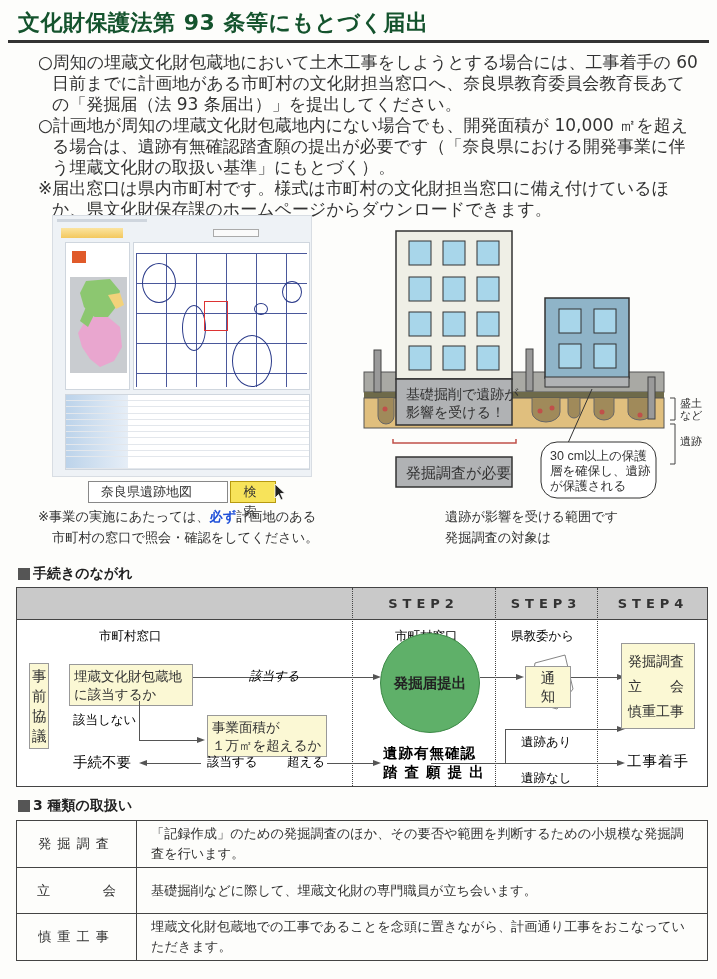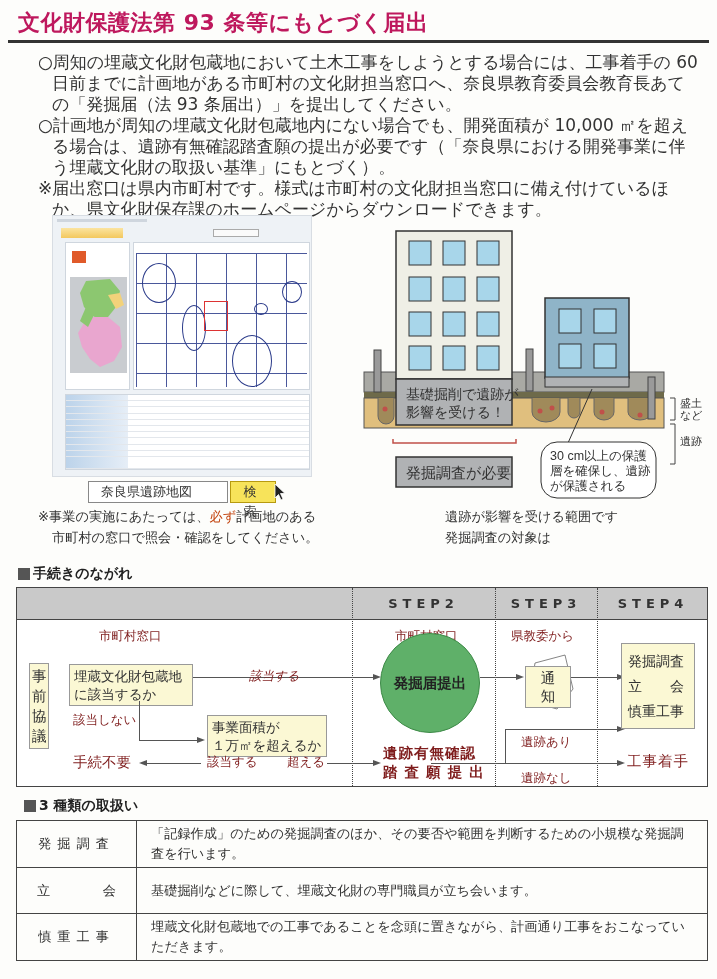--- a/index.html
+++ b/index.html
@@ -3,21 +3,21 @@
 <meta charset="utf-8">
 <style>
   * { box-sizing: border-box; margin: 0; padding: 0; }
   body {
     width: 717px; height: 979px; background: #fdfdfb; color: #2a2a2a;
     font-family: "DejaVu Sans", "Liberation Sans", sans-serif;
     position: relative; overflow: hidden;
   }
   .title {
     position: absolute; left: 18px; top: 8px; font-size: 22px; font-weight: bold;
-    letter-spacing: 0.5px; color: #be185d;
+    letter-spacing: 0.5px; color: #14532d;
   }
   .title-rule { position: absolute; left: 8px; right: 8px; top: 40px; height: 3px; background: #333; }
   .intro { position: absolute; left: 38px; top: 52px; width: 660px; font-size: 17px; line-height: 21px; color: #333; }
   .intro p { padding-left: 14px; text-indent: -14px; }
 
   
   .mapshot { position: absolute; left: 52px; top: 215px; width: 260px; height: 262px; background: #eef2f6; border: 1px solid #d8dde3; }
   .mapshot .url { position: absolute; left: 4px; top: 3px; font-size: 4px; color: #888; width: 90px; height: 3px; background: #cfd6de; }
   .mapshot .tab { position: absolute; left: 8px; top: 12px; width: 62px; height: 10px; background: linear-gradient(#fbe4a0,#f3c85e); font-size: 5px; color: #8a5a00; padding-left: 6px; line-height: 10px; }
   .mapshot .menu-btn { position: absolute; left: 160px; top: 13px; width: 46px; height: 8px; border: 1px solid #aaa; background: #fafafa; }
@@ -35,35 +35,35 @@
   .mapshot .redbox { position: absolute; left: 70px; top: 58px; width: 24px; height: 30px; border: 1.5px solid #d33; }
   .mapshot .blob { position: absolute; border: 1.3px solid #2b3b8a; border-radius: 50%; }
   .mapshot .info { position: absolute; left: 12px; top: 178px; width: 245px; height: 76px; background: #fff; border: 1px solid #cfd6de; }
   .mapshot .info .row { height: 6.2px; border-bottom: 1px solid #e3e7ec; display: flex; }
   .mapshot .info .k { width: 62px; background: linear-gradient(to right,#bcd3ea,#e6eef7); }
 
   .search-box { position: absolute; left: 88px; top: 481px; width: 140px; height: 22px; border: 1px solid #888; background: #fff; font-size: 13px; line-height: 20px; padding-left: 12px; color: #333; }
   .search-btn { position: absolute; left: 230px; top: 481px; width: 46px; height: 22px; border: 1px solid #b79a10; background: #f7e35a; font-size: 13px; line-height: 20px; text-align: center; letter-spacing: 6px; color: #333; }
   .cursor { position: absolute; left: 274px; top: 483px; width: 14px; height: 18px; }
   .note-left { position: absolute; left: 38px; top: 506px; font-size: 13.2px; line-height: 21px; color: #333; }
-  .note-left .red { color: #c2410c; font-weight: normal; }
+  .note-left .red { color: #1d4ed8; font-weight: bold; }
   .note-left .l2 { padding-left: 14px; }
 
   
   .illus { position: absolute; left: 360px; top: 205px; width: 357px; height: 300px; }
   .note-right { position: absolute; left: 445px; top: 506px; font-size: 13.2px; line-height: 21px; color: #333; }
 
   
   .sec-h { position: absolute; font-size: 14px; font-weight: bold; color: #222; display: flex; align-items: center; }
   .sec-h .sq { width: 12px; height: 12px; background: #555; margin-right: 3px; }
   .flow { position: absolute; left: 16px; top: 587px; width: 692px; height: 200px; border: 1.5px solid #444; background: #fff; }
   .flow .hdr { position: absolute; left: 0; top: 0; right: 0; height: 32px; background: #c9c9c9; border-bottom: 1.5px solid #444; }
   .flow .step { position: absolute; top: 0; height: 32px; line-height: 32px; text-align: center; font-size: 13px; font-weight: bold; letter-spacing: 5px; color: #333; }
   .flow .vdiv { position: absolute; top: 0; bottom: 0; border-left: 1.5px dotted #444; }
-  .flow .t { position: absolute; font-size: 12.5px; color: #7f1d1d; white-space: nowrap; }
+  .flow .t { position: absolute; font-size: 12.5px; color: #000000; white-space: nowrap; }
   .flow .ybox { position: absolute; background: #fbf8d4; border: 1px solid #999; font-size: 13.5px; color: #333; line-height: 18px; padding: 2px 4px; }
   .flow .line { position: absolute; background: #555; }
   .flow .arrow { position: absolute; width: 0; height: 0; border-top: 3.5px solid transparent; border-bottom: 3.5px solid transparent; }
   .flow .arr-r { border-left: 8px solid #555; }
   .flow .arr-l { border-right: 8px solid #555; }
   .flow .circle { position: absolute; left: 363px; top: 45px; width: 100px; height: 100px; border-radius: 50%; background: #5fb069; border: 1px solid #3e8a48; display: flex; align-items: center; justify-content: center; font-size: 14.5px; font-weight: bold; color: #222; }
   .flow .bold { font-weight: bold; font-size: 14.5px; letter-spacing: 1px; }
 
   
   .types { position: absolute; left: 16px; top: 820px; width: 692px; border-collapse: collapse; }
@@ -293,21 +293,21 @@
   <div class="t" style="left:504px;top:182px;">遺跡なし</div>
 
   <div class="ybox" style="left:604px;top:55px;width:74px;height:86px;padding:5px 6px;line-height:25px;font-size:14px;">
     <div>発掘調査</div>
     <div>立　　会</div>
     <div>慎重工事</div>
   </div>
   <div class="t" style="left:610px;top:164px;font-size:14.5px;letter-spacing:1px;">工事着手</div>
 </div>
 
-<div class="sec-h" style="left:24px;top:797px;">
+<div class="sec-h" style="left:18px;top:797px;">
   <span class="sq"></span>
   <span>3 種類の取扱い</span>
 </div>
 
 <table class="types">
   <tbody>
       <tr>
     <td class="k">発掘調査</td>
     <td class="v">「記録作成」のための発掘調査のほか、その要否や範囲を判断するための小規模な発掘調査を行います。</td>
   </tr>

